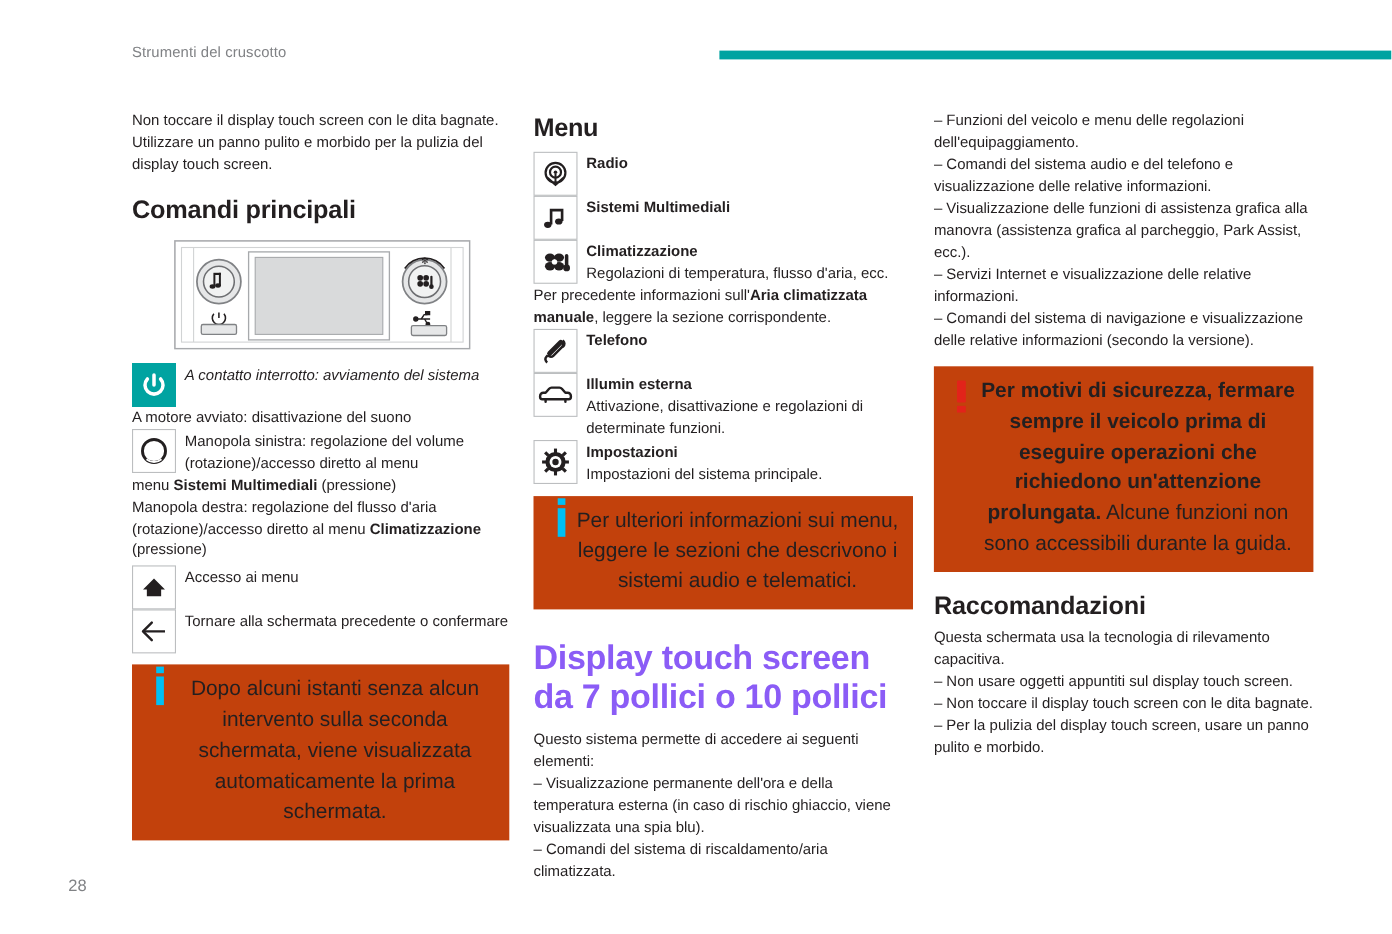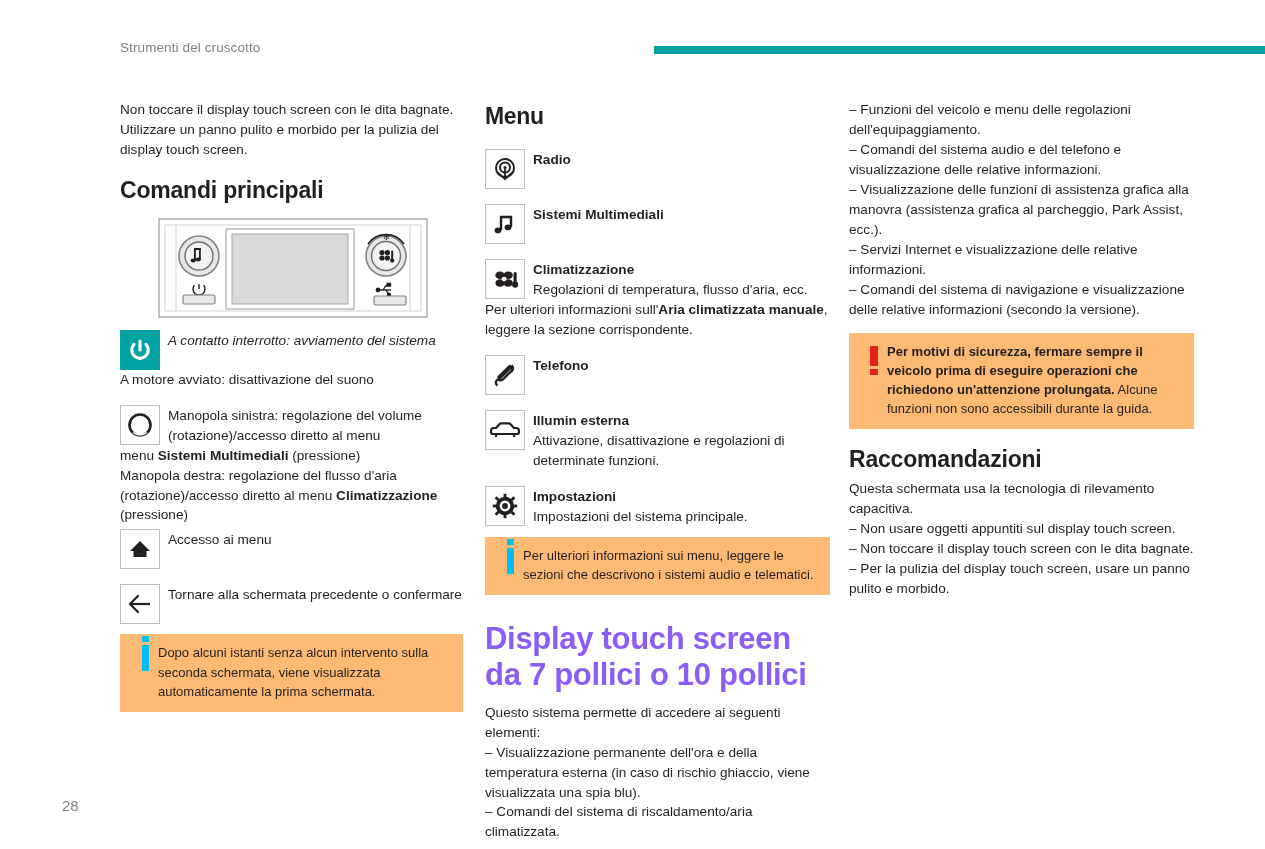--- a/index.html
+++ b/index.html
@@ -35,37 +35,37 @@
   h1.sec {
     font-size:23px; font-weight:bold; color:#231f20;
     margin:14px 0 10px 0; letter-spacing:-0.2px;
   }
   h1.sec.grey { color:#8b5cf6; font-weight:bold; font-size:31px; line-height:1.16; letter-spacing:-0.3px;}
   h2.menu-h {
     font-size:23px; font-weight:bold; margin:0 0 4px 0; letter-spacing:-0.3px;
   }
 
   
-  .irow { display:flex; align-items:flex-start;margin-top:15px; }
+  .irow { display:flex; align-items:flex-start; }
   .icell {
     width:40px; min-width:40px; height:40px;
     border:1px solid #bcbec0;
     display:flex; align-items:center; justify-content:center;
     flex:0 0 40px;
   }
   .itext { padding-left:8px; padding-top:1px; flex:1; }
   .itext .t-title { font-weight:bold; font-size:13.6px; }
   .itext .t-sub { font-size:13.6px; }
 
   .teal-cell { background:#00a3a1; border:none; }
 
   
   .callout {
-    background:#fdba74; padding:9px 12px 11px 12px; margin-top:10px;
-    font-size:13px; line-height:1.47;
+    background:#c2410c; padding:9px 12px 11px 12px; margin-top:10px;
+    font-size:19px; line-height:1.47;text-align:center;
   }
   .callout .ci {
     float:left; width:26px; height:34px;
     display:flex; align-items:flex-start; justify-content:center;
     padding-top:2px;
   }
   .callout .ctext { overflow:hidden; }
   .bar-i {
     display:block; width:7px; height:26px; background:#00c0f3;
     position:relative;
@@ -256,21 +256,21 @@
         <rect x="23.5" y="7" width="3.2" height="11" rx="1.6" fill="#231f20"></rect>
         <circle cx="25.1" cy="19.6" r="3.1" fill="#231f20"></circle>
       </svg>
     </div>
     <div class="itext">
       <div class="t-title">Climatizzazione</div>
       <div class="t-sub">Regolazioni di temperatura, flusso d'aria, ecc.</div>
     </div>
   </div>
 
-  <p class="tight"><span>Per ulteriori informazioni sull'</span><b>Aria climatizzata manuale</b><span>, leggere la sezione corrispondente.</span></p>
+  <p class="tight"><span>Per precedente informazioni sull'</span><b>Aria climatizzata manuale</b><span>, leggere la sezione corrispondente.</span></p>
 
   <div class="irow">
     <div class="icell">
       <svg width="28" height="28" viewBox="0 0 28 28">
         <path d="M19.5 5.5 C21.5 7.5 21.5 9 19.8 10.6 L12.2 18.2 C10.5 19.9 9 19.9 7 17.9" fill="none" stroke="#231f20" stroke-width="2.2"></path>
         <path d="M20.6 4.4 C22.6 6.4 22.6 8.4 20.9 10 L19.8 10.6" fill="none" stroke="#231f20" stroke-width="2.2"></path>
         <path d="M7 17.9 L6 19 C4.4 20.6 4.4 22.6 6.4 24.6" fill="none" stroke="#231f20" stroke-width="2.2"></path>
         <path d="M18.8 6.2 L8.6 16.4" stroke="#231f20" stroke-width="4.4" stroke-linecap="round"></path>
       </svg>
     </div>

